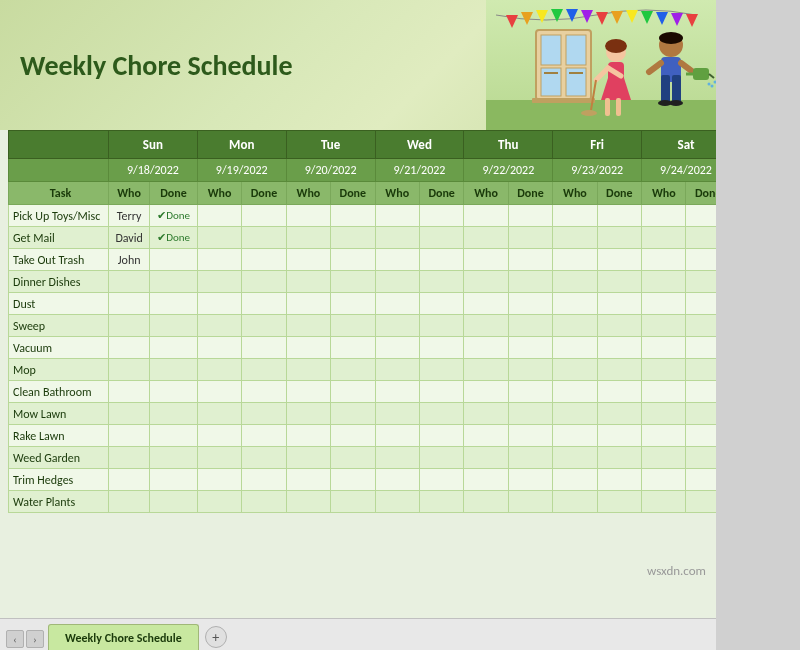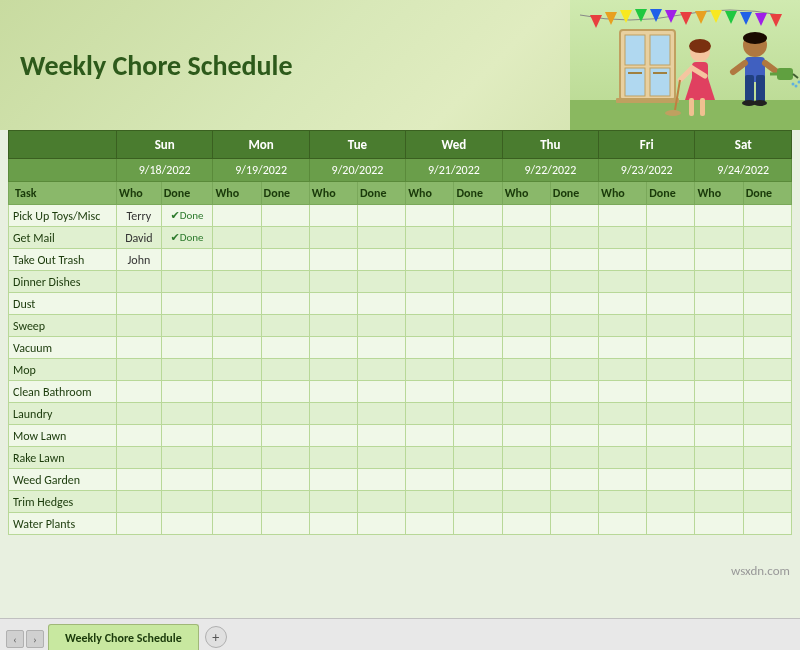--- a/index.html
+++ b/index.html
@@ -7,21 +7,21 @@
     body {
       background: #d0d0d0;
       font-family: Calibri, Arial, sans-serif;
       font-size: 13px;
       width: 800px;
       height: 650px;
       overflow: hidden;
     }
 
     .window {
-      width: 800px;
+      width: 716px;
       height: 650px;
       background: #f0f0f0;
       display: flex;
       flex-direction: column;
     }
 
     .spreadsheet-area {
       flex: 1;
       background: #e8f0e0;
       overflow: hidden;
@@ -82,29 +82,30 @@
       font-weight: bold;
       padding: 6px 4px;
       font-size: 13px;
       border: 1px solid #3a6020;
     }
 
     .date-row td {
       background: #6a9e4a;
       color: white;
       text-align: center;
-      padding: 4px 12px;
+      padding: 4px 18px;
       font-size: 12px;
       border: 1px solid #5a8a3a;
     }
 
     .col-header-row td {
       background: #8ab86a;
       color: #1a3a0a;
       font-weight: bold;
+      text-align: center;
       padding: 4px 2px;
       font-size: 12px;
       border: 1px solid #7aa85a;
     }
 
     .task-col-header {
       text-align: left;
       padding-left: 6px !important;
     }
 
@@ -518,37 +519,20 @@
     <td class="who-cell"></td>
     <td class="done-cell"></td>
     <td class="who-cell"></td>
     <td class="done-cell"></td>
     <td class="who-cell"></td>
     <td class="done-cell"></td>
     <td class="who-cell"></td>
     <td class="done-cell"></td>
   </tr>
             <tr class="data-row">
-    <td class="task-name">Laundry</td>
-    <td class="who-cell"></td>
-    <td class="done-cell"></td>
-    <td class="who-cell"></td>
-    <td class="done-cell"></td>
-    <td class="who-cell"></td>
-    <td class="done-cell"></td>
-    <td class="who-cell"></td>
-    <td class="done-cell"></td>
-    <td class="who-cell"></td>
-    <td class="done-cell"></td>
-    <td class="who-cell"></td>
-    <td class="done-cell"></td>
-    <td class="who-cell"></td>
-    <td class="done-cell"></td>
-  </tr>
-            <tr class="data-row">
     <td class="task-name">Mow Lawn</td>
     <td class="who-cell"></td>
     <td class="done-cell"></td>
     <td class="who-cell"></td>
     <td class="done-cell"></td>
     <td class="who-cell"></td>
     <td class="done-cell"></td>
     <td class="who-cell"></td>
     <td class="done-cell"></td>
     <td class="who-cell"></td>

